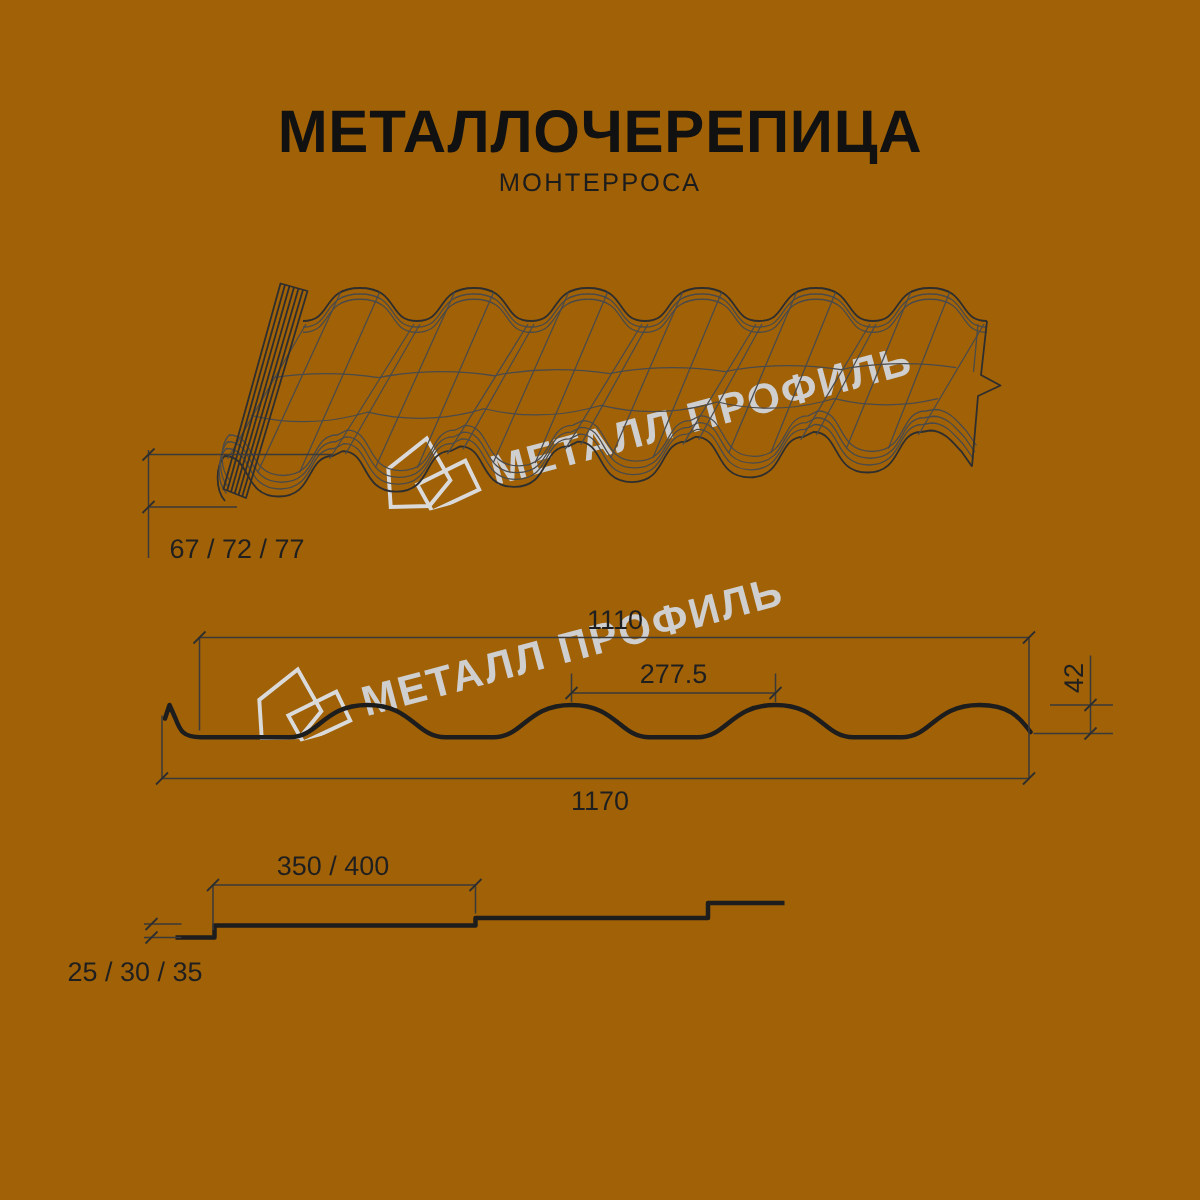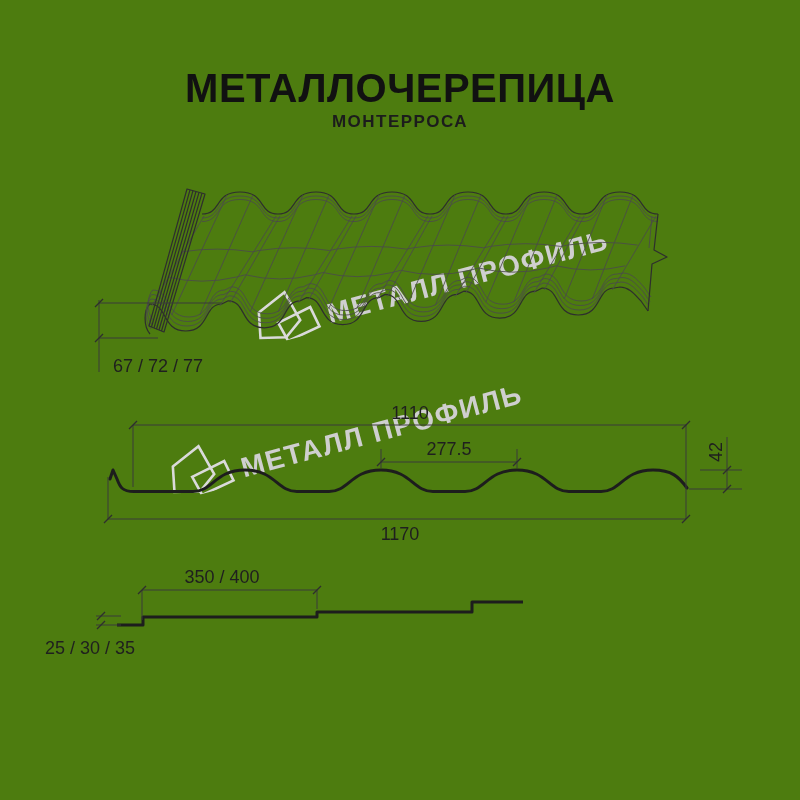--- a/index.html
+++ b/index.html
@@ -1,21 +1,21 @@
 <!DOCTYPE html>
 <html><head>
 <meta charset="utf-8">
 <style>
   html,body{margin:0;padding:0;background:#ffffff;}
-  #stage{position:relative;width:800px;height:800px;background:#4d7c0f;overflow:hidden;
+  #stage{position:relative;width:800px;height:800px;background:#a16207;overflow:hidden;
          font-family:"Liberation Sans", sans-serif;}
   .title{position:absolute;left:0;top:66px;width:800px;text-align:center;
          font-size:40px;font-weight:700;color:#111;letter-spacing:.5px;}
   .subtitle{position:absolute;left:0;top:112px;width:800px;text-align:center;
-         font-size:17px;font-weight:700;color:#1c1c1c;letter-spacing:1.5px;}
+         font-size:17px;font-weight:400;color:#1c1c1c;letter-spacing:1.5px;}
   .wm{position:absolute;display:flex;align-items:flex-end;white-space:nowrap;
       transform:rotate(-15deg);transform-origin:left bottom;z-index:1;}
   .wm .wm-text{font-size:28px;font-weight:700;color:#cfcfcf;letter-spacing:1.5px;
       margin-left:8px;line-height:1;}
   .wm svg{display:block;}
   #draw{position:absolute;left:0;top:0;z-index:2;}
   text{font-family:"Liberation Sans", sans-serif;fill:#1f1f1f;}
   .dim-label{font-size:18px;}
   .thick{stroke:#1d1d1d;stroke-width:3;fill:none;stroke-linejoin:round;stroke-linecap:round;}
   .thin{stroke:#3a3a3a;stroke-width:1;fill:none;}

